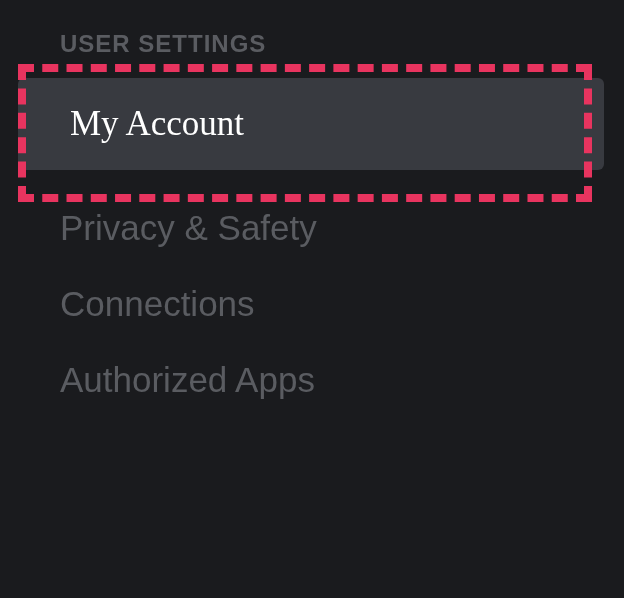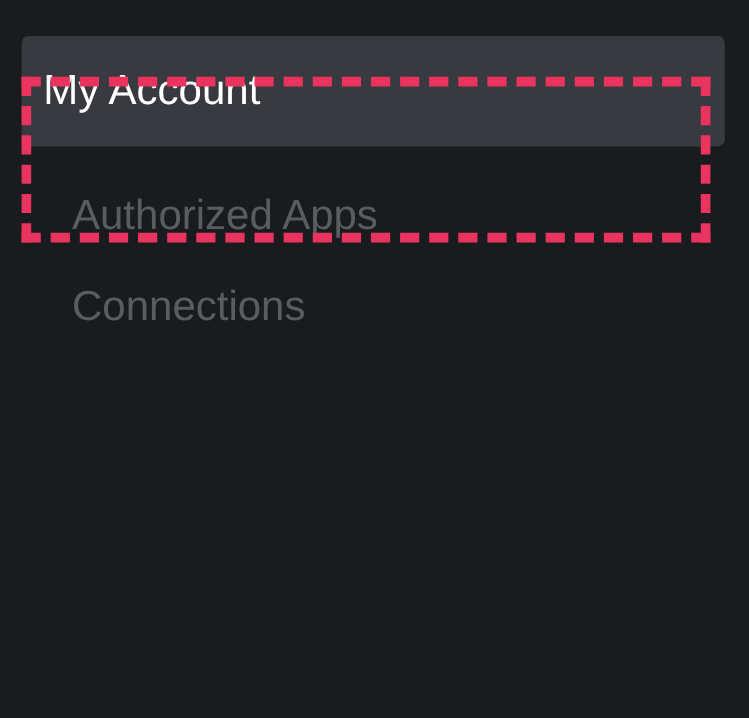--- a/index.html
+++ b/index.html
@@ -37,39 +37,42 @@
       left: 18px;
       width: 574px;
       height: 138px;
       border: 8px dashed #e8345f;
       pointer-events: none;
       z-index: 10;
     }
     .selected-wrapper {
       background-color: #383a40;
       margin-left: -42px;
-      padding-left: 18px;
+      padding-left: 52px;
       margin-right: 20px;
       border-radius: 6px;
       margin-bottom: 20px;
+      font-family: Liberation Serif, serif;
     }
     .selected-wrapper .menu-item {
       color: #ffffff;
       padding: 26px 0;
     }
   </style>
 </head>
 <body>
 
 <div class="settings-sidebar">
+  <div class="section-header">USER SETTINGS</div>
 
   <div class="selected-wrapper">
     <div class="menu-item">My Account</div>
   </div>
 
+  <div class="menu-item">Privacy &amp; Safety</div>
+
+  <div class="menu-item">Connections</div>
 
   <div class="menu-item">Authorized Apps</div>
-
-  <div class="menu-item">Connections</div>
 
 </div>
 
 <div class="highlight-box"></div>
 
 </body></html>

